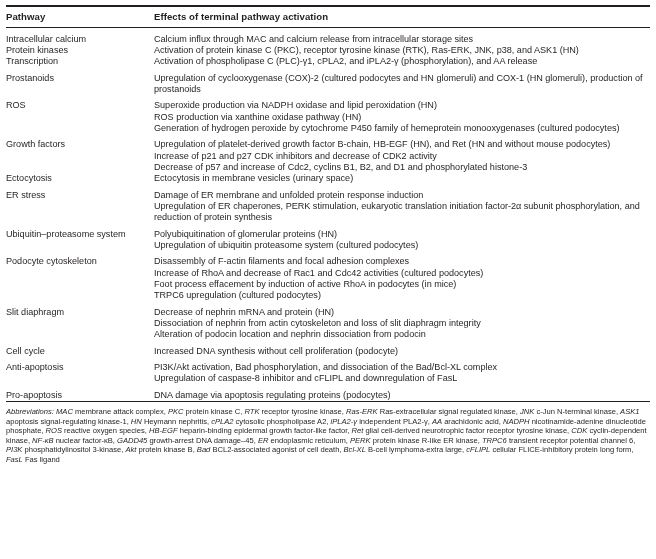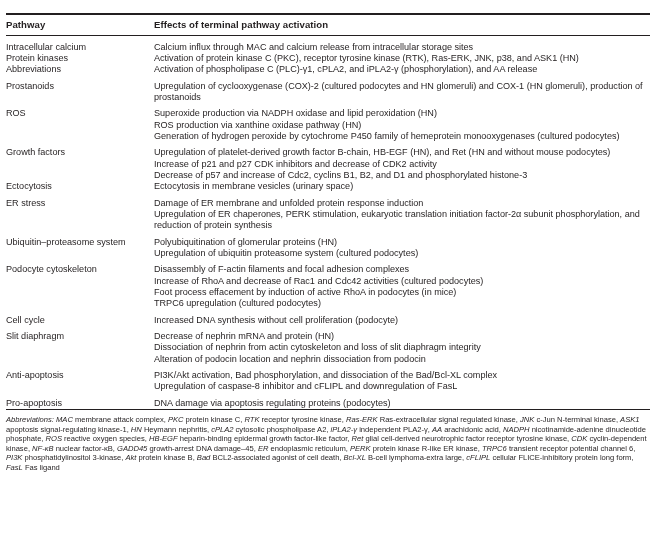--- a/index.html
+++ b/index.html
@@ -12,21 +12,21 @@
     color: #231f20;
     -webkit-font-smoothing: antialiased;
   }
   #page {
     position: relative;
     width: 656px;
     height: 491px;
     background: #ffffff;
     overflow: hidden;
     box-sizing: border-box;
-    padding: 8px 6px;
+    padding: 0 6px;
   }
   table.tbl {
     width: 644px;
     border-collapse: collapse;
     table-layout: fixed;
   }
   col.c-pathway { width: 148px; }
   col.c-effects { width: 496px; }
 
   
@@ -117,21 +117,21 @@
         </tr>
         <tr class="tight">
           <td class="pathway">Protein kinases</td>
           <td class="effects">
             <div class="lines">
               <div>Activation of protein kinase C (PKC), receptor tyrosine kinase (RTK), Ras-ERK, JNK, p38, and ASK1 (HN)</div>
             </div>
           </td>
         </tr>
         <tr class="tight">
-          <td class="pathway">Abbreviations</td>
+          <td class="pathway">Transcription</td>
           <td class="effects">
             <div class="lines">
               <div>Activation of phospholipase C (PLC)-γ1, cPLA2, and iPLA2-γ (phosphorylation), and AA release</div>
             </div>
           </td>
         </tr>
         <tr class="grp">
           <td class="pathway">Prostanoids</td>
           <td class="effects">
             <div class="lines">
@@ -190,38 +190,38 @@
           <td class="effects">
             <div class="lines">
               <div>Disassembly of F-actin filaments and focal adhesion complexes</div>
               <div>Increase of RhoA and decrease of Rac1 and Cdc42 activities (cultured podocytes)</div>
               <div>Foot process effacement by induction of active RhoA in podocytes (in mice)</div>
               <div>TRPC6 upregulation (cultured podocytes)</div>
             </div>
           </td>
         </tr>
         <tr class="grp">
-          <td class="pathway">Cell cycle</td>
-          <td class="effects">
-            <div class="lines">
-              <div>Increased DNA synthesis without cell proliferation (podocyte)</div>
-            </div>
-          </td>
-        </tr>
-        <tr class="grp">
           <td class="pathway">Slit diaphragm</td>
           <td class="effects">
             <div class="lines">
               <div>Decrease of nephrin mRNA and protein (HN)</div>
               <div>Dissociation of nephrin from actin cytoskeleton and loss of slit diaphragm integrity</div>
               <div>Alteration of podocin location and nephrin dissociation from podocin</div>
             </div>
           </td>
         </tr>
         <tr class="grp">
+          <td class="pathway">Cell cycle</td>
+          <td class="effects">
+            <div class="lines">
+              <div>Increased DNA synthesis without cell proliferation (podocyte)</div>
+            </div>
+          </td>
+        </tr>
+        <tr class="grp">
           <td class="pathway">Anti-apoptosis</td>
           <td class="effects">
             <div class="lines">
               <div>PI3K/Akt activation, Bad phosphorylation, and dissociation of the Bad/Bcl-XL complex</div>
               <div>Upregulation of caspase-8 inhibitor and cFLIPL and downregulation of FasL</div>
             </div>
           </td>
         </tr>
         <tr class="grp">
           <td class="pathway">Pro-apoptosis</td>

